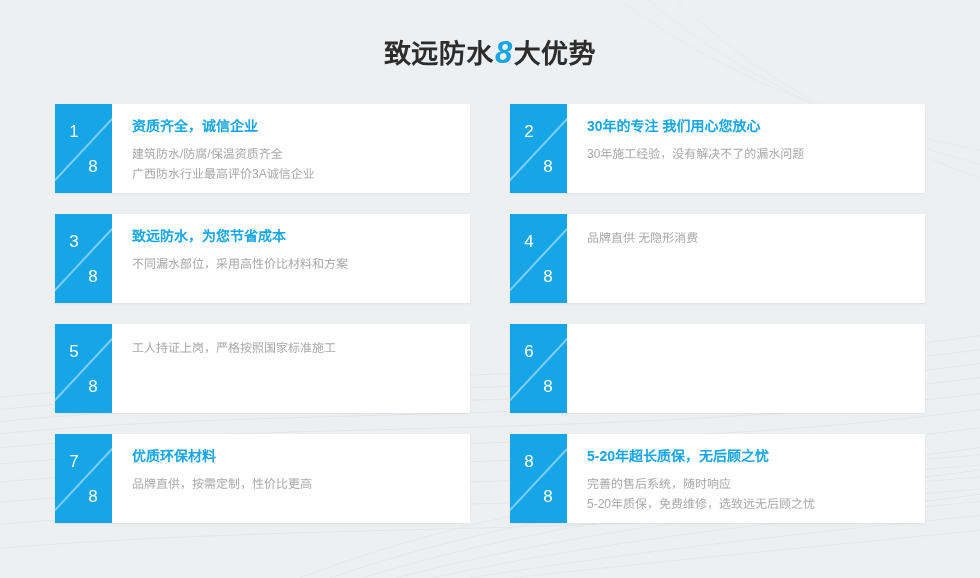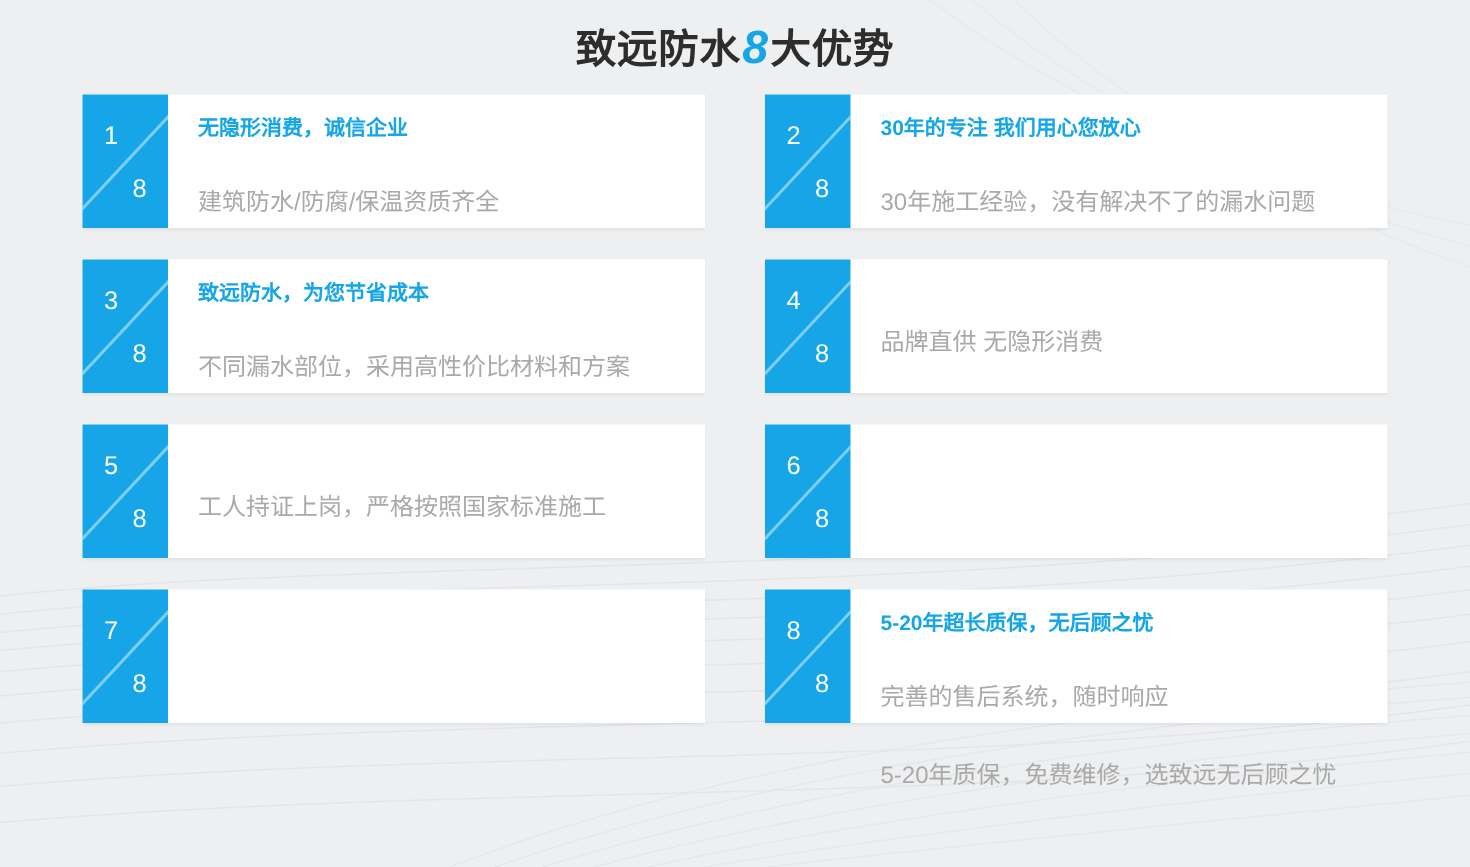--- a/index.html
+++ b/index.html
@@ -31,21 +31,21 @@
     width: 980px;
     height: 578px;
     pointer-events: none;
     z-index: 0;
   }
 
   
   .page-header {
     position: relative;
     z-index: 2;
-    height: 63px;
+    height: 104px;
     display: flex;
     align-items: center;
     justify-content: center;
   }
   .page-title {
     font-size: 27px;
     font-weight: bold;
     color: #2d2d2d;
     letter-spacing: 0.5px;
     white-space: nowrap;
@@ -131,25 +131,24 @@
     line-height: 1.2;
     margin: 0 0 9px 0;
     white-space: nowrap;
   }
   .card-lines {
     margin: 0;
     padding: 0;
     list-style: none;
   }
   .card-line {
-    font-size: 16px;
+    font-size: 12px;
     color: #a9a9a9;
     line-height: 20px;
     white-space: nowrap;
-    margin-top: 32px;
   }
 </style>
 </head>
 <body>
 
 <div id="page">
 
   <svg class="bg-decor" viewBox="0 0 980 578" preserveAspectRatio="none" aria-hidden="true">
     <g stroke="#e2e4e7" stroke-width="1" fill="none" opacity="0.9">
       <path d="M-40 402 C 220 368, 600 392, 1020 330"></path>
@@ -185,23 +184,24 @@
 
   <main class="cards-grid">
 
     <section class="card">
       <div class="card-badge">
         <span class="slash"></span>
         <span class="num-top">1</span>
         <span class="num-bottom">8</span>
       </div>
       <div class="card-body">
-        <h2 class="card-heading">无隐形消费，诚信企业</h2>
+        <h2 class="card-heading">资质齐全，诚信企业</h2>
         <ul class="card-lines">
           <li class="card-line">建筑防水/防腐/保温资质齐全</li>
+          <li class="card-line">广西防水行业最高评价3A诚信企业</li>
         </ul>
       </div>
     </section>
 
     <section class="card">
       <div class="card-badge">
         <span class="slash"></span>
         <span class="num-top">2</span>
         <span class="num-bottom">8</span>
       </div>
@@ -259,20 +259,26 @@
         <span class="num-top">6</span>
         <span class="num-bottom">8</span>
       </div>
     </section>
 
     <section class="card">
       <div class="card-badge">
         <span class="slash"></span>
         <span class="num-top">7</span>
         <span class="num-bottom">8</span>
+      </div>
+      <div class="card-body">
+        <h2 class="card-heading">优质环保材料</h2>
+        <ul class="card-lines">
+          <li class="card-line">品牌直供，按需定制，性价比更高</li>
+        </ul>
       </div>
     </section>
 
     <section class="card">
       <div class="card-badge">
         <span class="slash"></span>
         <span class="num-top">8</span>
         <span class="num-bottom">8</span>
       </div>
       <div class="card-body">

